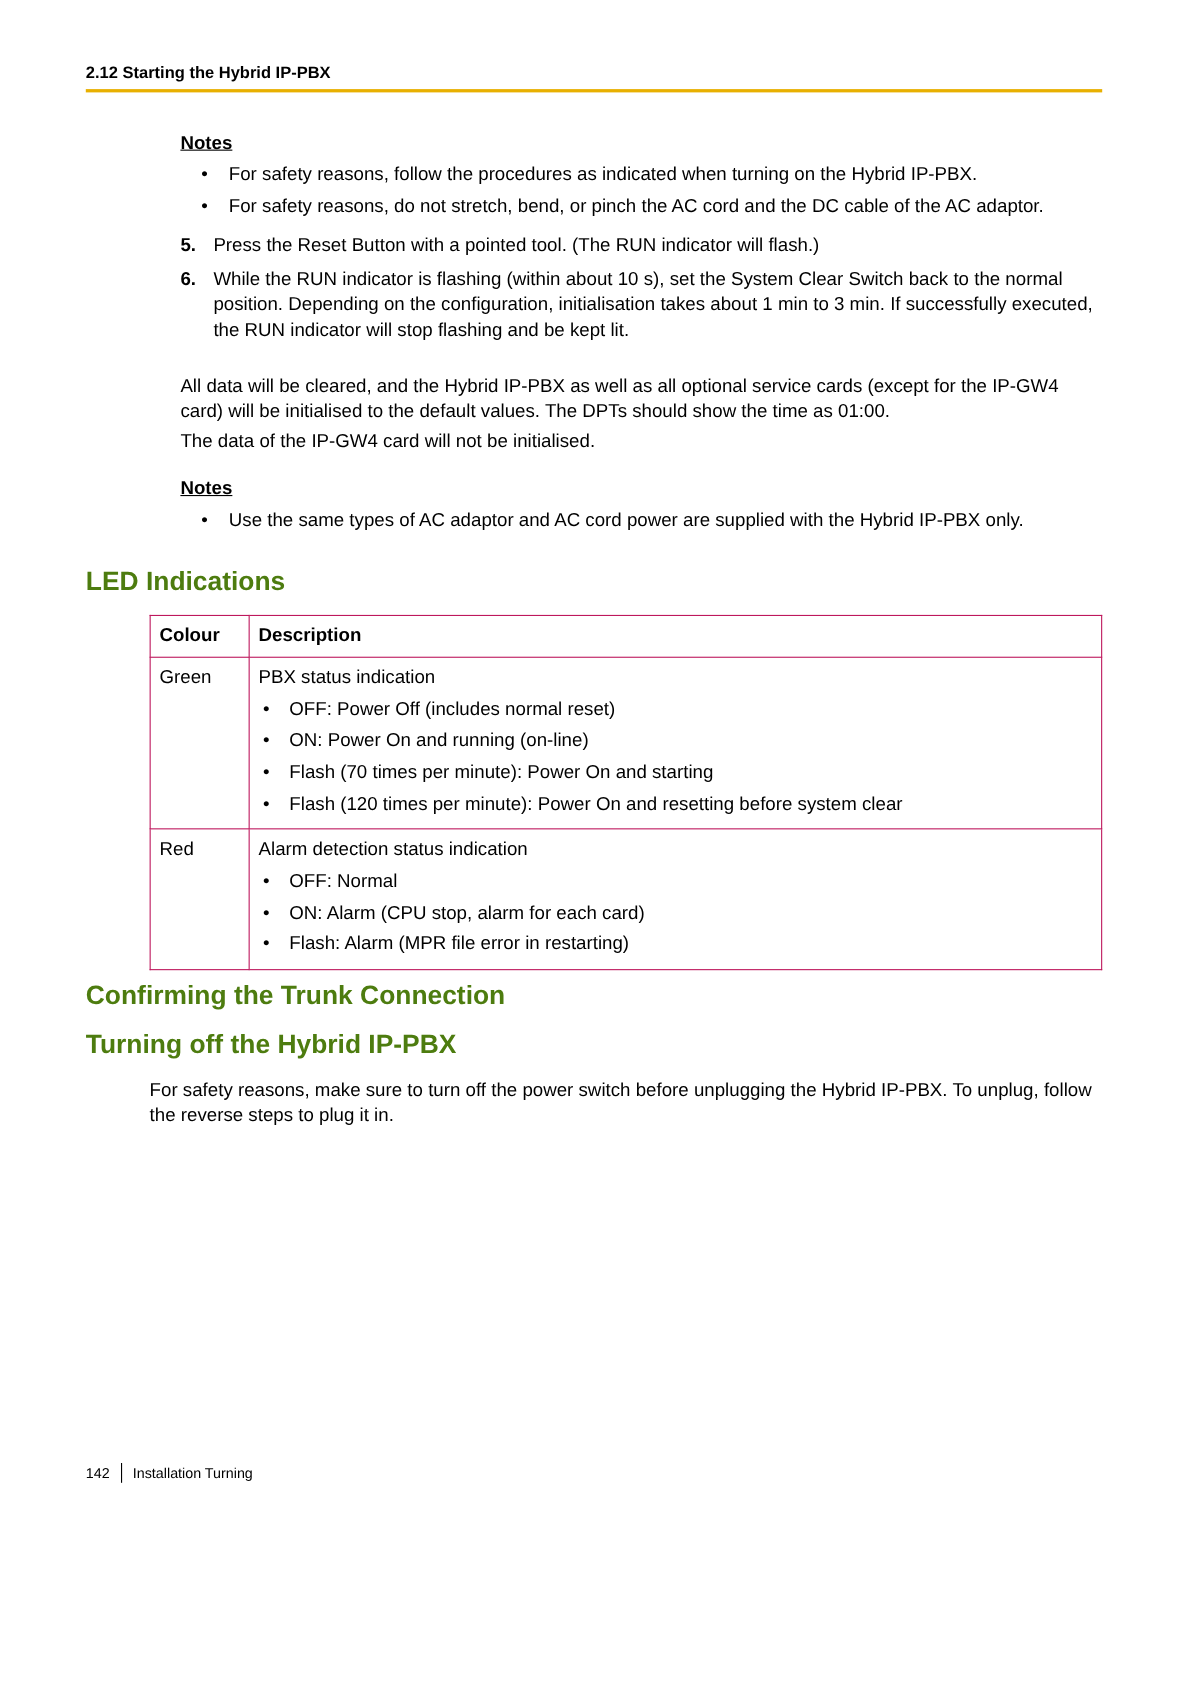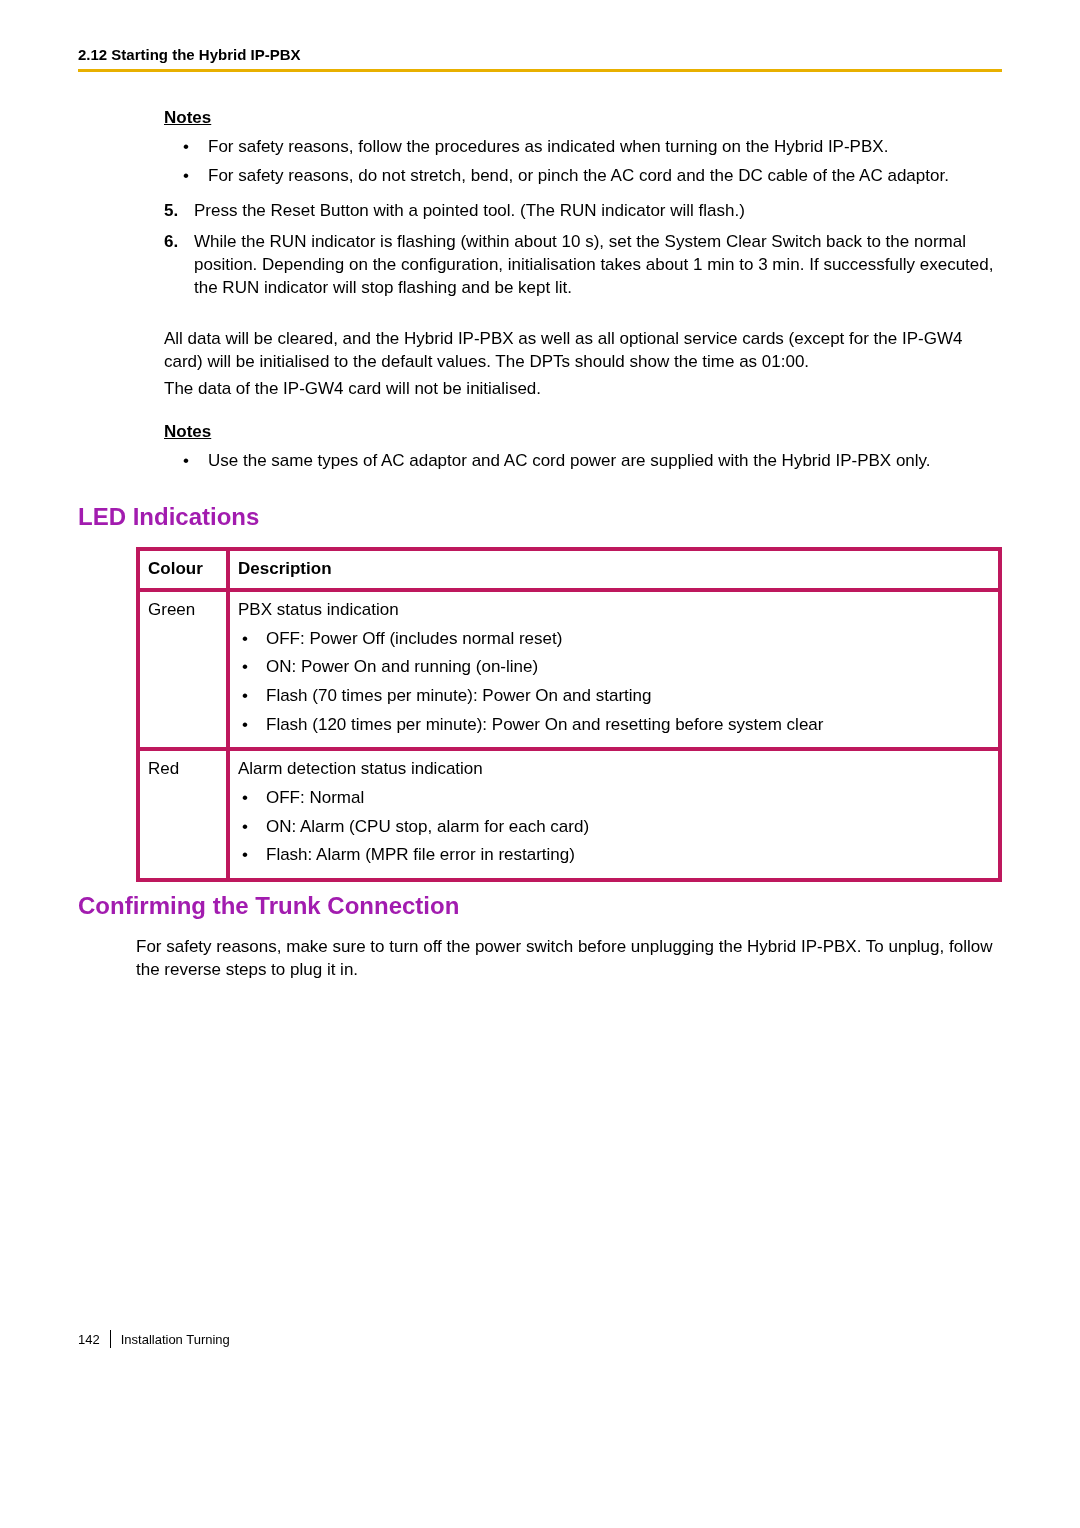--- a/index.html
+++ b/index.html
@@ -6,21 +6,21 @@
   body {
     margin: 0;
     padding: 0;
     font-family: Arial, Helvetica, sans-serif;
     font-size: 17px;
     background: #fff;
     color: #000;
     width: 1080px;
   }
   .page {
-    padding: 46px 78px 60px 78px;
+    padding: 58px 78px 60px 78px;
   }
   .header {
     font-weight: bold;
     font-size: 15px;
     margin-bottom: 6px;
   }
   .accent-bar {
     height: 3px;
     background: #e8b000;
     margin-bottom: 36px;
@@ -64,38 +64,38 @@
     flex-shrink: 0;
   }
   .para {
     line-height: 1.35;
     margin-bottom: 4px;
   }
   .para-block {
     margin-bottom: 22px;
   }
   h2.section-heading {
-    color: #a21caf;
+    color: #4d7c0f;
     font-weight: bold;
     font-size: 24px;
     margin: 30px 0 16px 0;
   }
   h2.section-heading.tight {
     margin-top: 8px;
   }
   .indent-block {
     margin-left: 58px;
   }
   table.led {
     border-collapse: collapse;
     width: 100%;
     margin-bottom: 10px;
   }
   table.led th, table.led td {
-    border: 4px solid #be185d;
+    border: 1px solid #be185d;
     padding: 6px 8px;
     text-align: left;
     vertical-align: top;
     font-size: 17px;
     line-height: 1.45;
   }
   table.led th {
     font-weight: bold;
   }
   .cell-bullets {
@@ -231,20 +231,21 @@
           </td>
         </tr>
       </tbody>
     </table>
   </div>
 
   <h2 class="section-heading tight">Confirming the Trunk Connection</h2>
   <div class="indent-block">
   </div>
 
+  <h2 class="section-heading tight">Turning off the Hybrid IP-PBX</h2>
   <div class="indent-block">
     <div class="para">For safety reasons, make sure to turn off the power switch before unplugging the Hybrid IP-PBX. To unplug, follow the reverse steps to plug it in.</div>
   </div>
 </div>
 
 <div class="footer">
   <span class="pagenum">142</span>
   <span class="divider"></span>
   <span>Installation Turning</span>
 </div>

